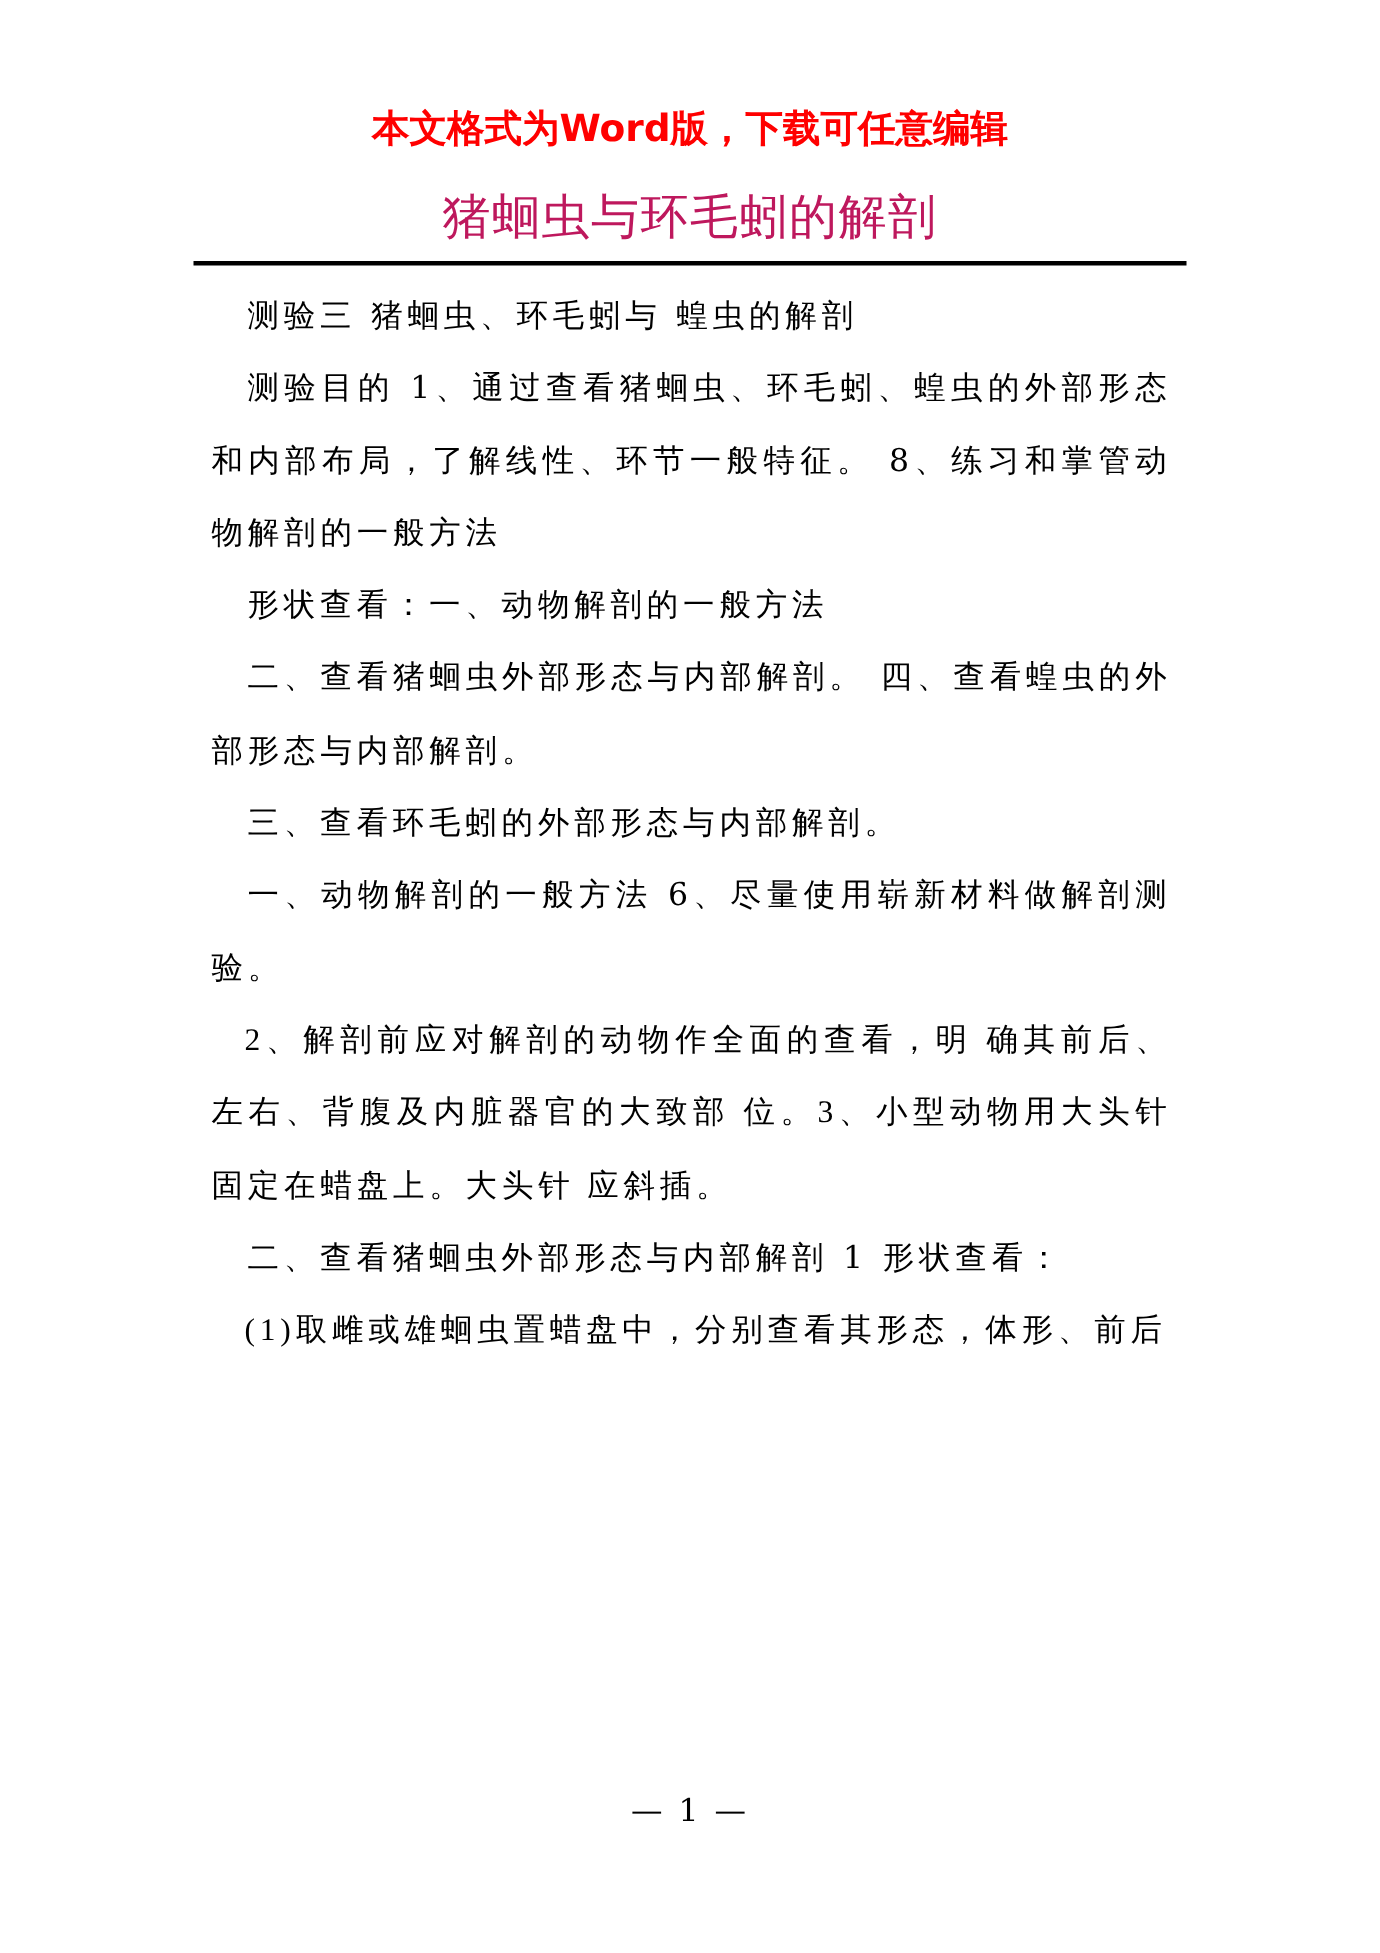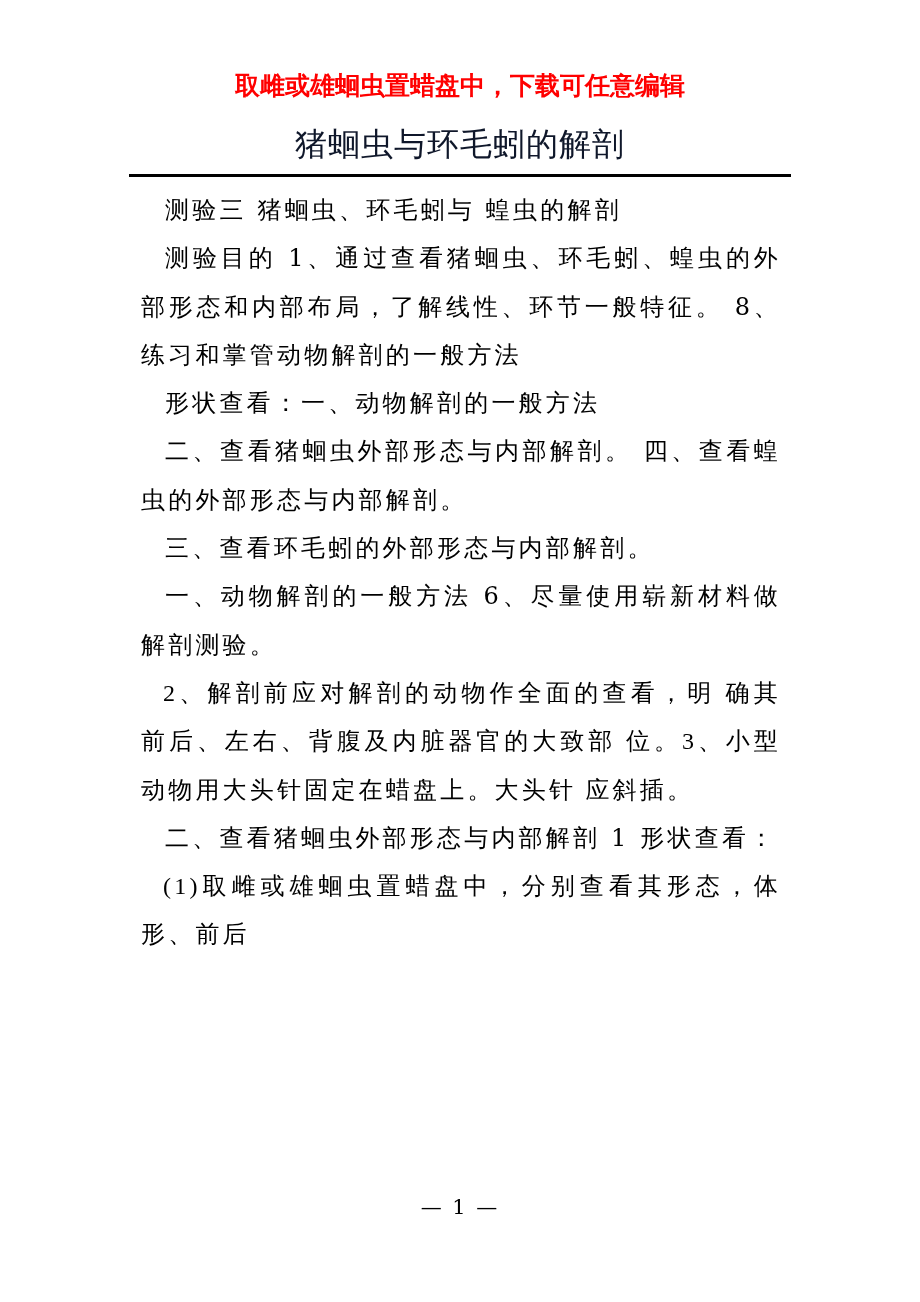--- a/index.html
+++ b/index.html
@@ -33,34 +33,34 @@
       letter-spacing: 0px;
     }
     .title {
       position: absolute;
       left: 0; top: 122px;
       width: 920px;
       text-align: center;
       font-family: "DejaVu Sans", "Liberation Sans", sans-serif;
       font-size: 32px;
       line-height: 44px;
-      color: #0f172a;
+      color: #be185d;
       letter-spacing: 1px;
     }
     .rule {
       position: absolute;
       left: 129px; top: 174px;
       width: 662px; height: 3px;
       background: #000000;
     }
     .body-text {
       position: absolute;
       left: 141px; top: 186px;
       width: 640px;
-      font-size: 24px;
+      font-size: 21px;
       line-height: 48.3px;
       letter-spacing: 3.2px;
     }
     .para {
       margin: 0;
       padding: 0;
       text-indent: 24px;
       text-align: justify;
     }
     .para.small-indent { text-indent: 22px; font-family: Liberation Serif, serif; }
@@ -71,21 +71,21 @@
       text-align: center;
       font-size: 21px;
       line-height: 30px;
       letter-spacing: 2px;
     }
   </style>
 </head>
 <body>
 
 <div class="page">
-  <div class="notice">取雌或雄蛔虫置蜡盘中，下载可任意编辑</div>
+  <div class="notice">本文格式为Word版，下载可任意编辑</div>
   <div class="title">猪蛔虫与环毛蚓的解剖</div>
   <div class="rule"></div>
 
   <div class="body-text">
     <p class="para">测验三 猪蛔虫、环毛蚓与 蝗虫的解剖</p>
     <p class="para">测验目的 1、通过查看猪蛔虫、环毛蚓、蝗虫的外部形态和内部布局，了解线性、环节一般特征。 8、练习和掌管动物解剖的一般方法</p>
     <p class="para">形状查看：一、动物解剖的一般方法</p>
     <p class="para">二、查看猪蛔虫外部形态与内部解剖。 四、查看蝗虫的外部形态与内部解剖。</p>
     <p class="para">三、查看环毛蚓的外部形态与内部解剖。</p>
     <p class="para">一、动物解剖的一般方法 6、尽量使用崭新材料做解剖测验。</p>

